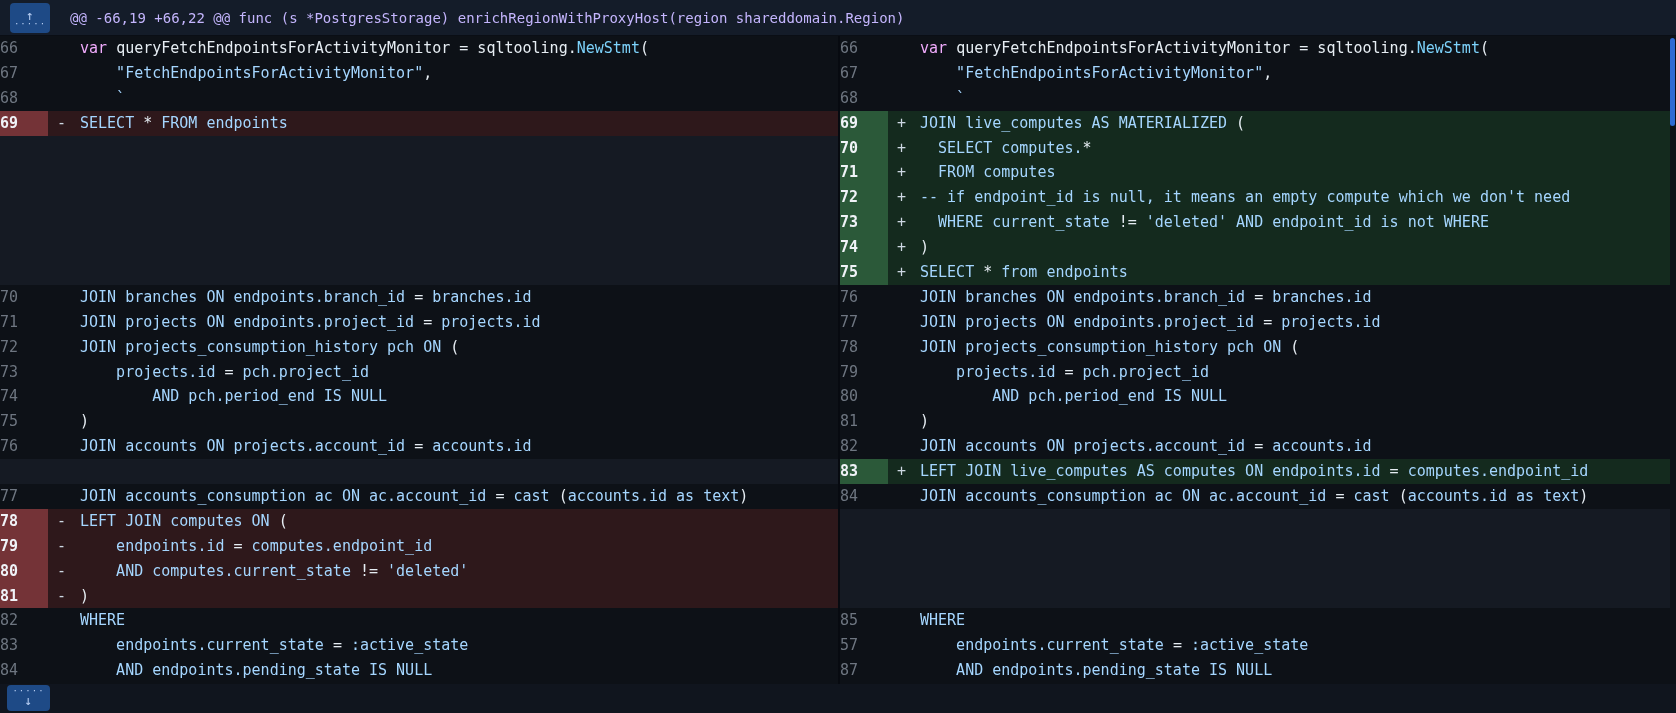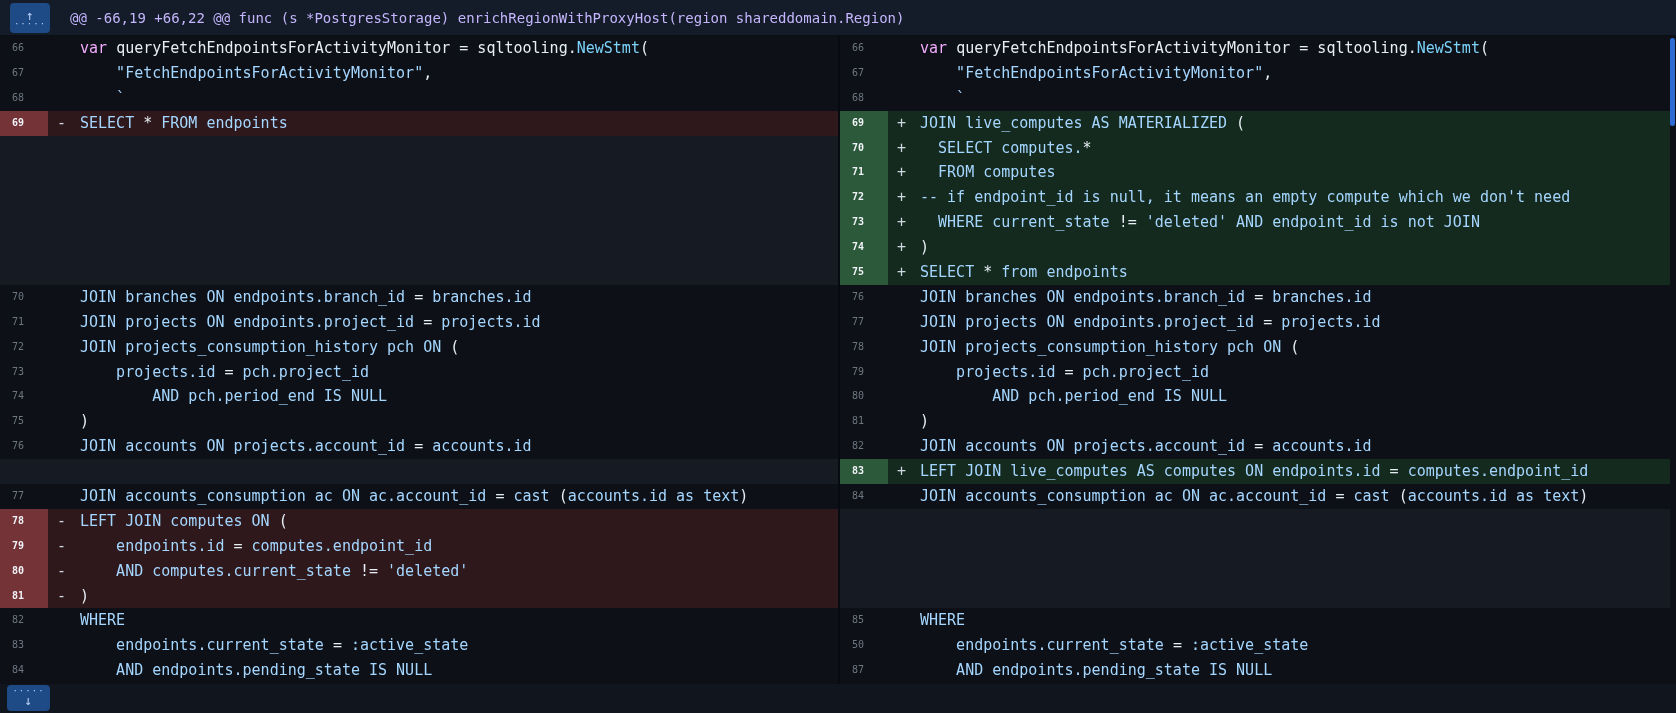--- a/index.html
+++ b/index.html
@@ -31,22 +31,22 @@
   
   .diff { position:absolute; left:0; top:36px; width:1676px; height:648px; }
   .pane { position:absolute; top:0; height:648px; background:#0d1117; overflow:hidden; }
   .pane-left  { left:0; width:838px; }
   .pane-right { left:838px; width:838px; border-left:2px solid #070a10; }
   .row { display:flex; height:24.9px; line-height:24.9px; background:#0d1117; }
   .row.fill { background:#151a23; }
   .row.del  { background:#2e181b; }
   .row.add  { background:#142a1e; }
   .num {
-    flex:0 0 48px; width:48px; text-align:center; padding-right:12px;
-    color:#6e7681; font-size:10px;
+    flex:0 0 48px; width:48px; text-align:left; padding-right:12px;
+    color:#6e7681; font-size:15px;
   }
   .row.del .num { background:#743337; color:#f0f3f8; font-weight:bold; }
   .row.add .num { background:#2b5939; color:#f0f3f8; font-weight:bold; }
   .codeline { flex:1; white-space:pre; font-size:15px; padding-left:9px; color:#e6edf3; overflow:hidden; }
   .mark { display:inline-block; width:23px; color:#cdd8e3; }
   .seg-k { color:#f0abfc; }
   .seg-s { color:#a5d6ff; }
   .seg-p { color:#e6edf3;text-align:right; }
   .seg-f { color:#7dd3fc; }
   
@@ -179,21 +179,21 @@
       <div class="row add">
         <span class="num">71</span>
         <span class="codeline"><span class="mark">+</span><span class="seg-s">  FROM computes</span></span>
       </div>
       <div class="row add">
         <span class="num">72</span>
         <span class="codeline"><span class="mark">+</span><span class="seg-s">-- if endpoint_id is null, it means an empty compute which we don't need</span></span>
       </div>
       <div class="row add">
         <span class="num">73</span>
-        <span class="codeline"><span class="mark">+</span><span class="seg-s">  WHERE current_state </span><span class="seg-p">!=</span><span class="seg-s"> 'deleted' AND endpoint_id is not JOIN</span></span>
+        <span class="codeline"><span class="mark">+</span><span class="seg-s">  WHERE current_state </span><span class="seg-p">!=</span><span class="seg-s"> 'deleted' AND endpoint_id is not WHERE</span></span>
       </div>
       <div class="row add">
         <span class="num">74</span>
         <span class="codeline"><span class="mark">+</span><span class="seg-p">)</span></span>
       </div>
       <div class="row add">
         <span class="num">75</span>
         <span class="codeline"><span class="mark">+</span><span class="seg-s">SELECT </span><span class="seg-p">*</span><span class="seg-s"> from endpoints</span></span>
       </div>
       <div class="row ctx">
@@ -234,21 +234,21 @@
       </div>
       <div class="row fill"></div>
       <div class="row fill"></div>
       <div class="row fill"></div>
       <div class="row fill"></div>
       <div class="row ctx">
         <span class="num">85</span>
         <span class="codeline"><span class="mark"></span><span class="seg-s">WHERE</span></span>
       </div>
       <div class="row ctx">
-        <span class="num">50</span>
+        <span class="num">57</span>
         <span class="codeline"><span class="mark"></span><span class="seg-s">    endpoints.current_state </span><span class="seg-p">=</span><span class="seg-s"> :active_state</span></span>
       </div>
       <div class="row ctx">
         <span class="num">87</span>
         <span class="codeline"><span class="mark"></span><span class="seg-s">    AND endpoints.pending_state IS NULL</span></span>
       </div>
     </div>
 </div>
 
 <div class="bottombar">

